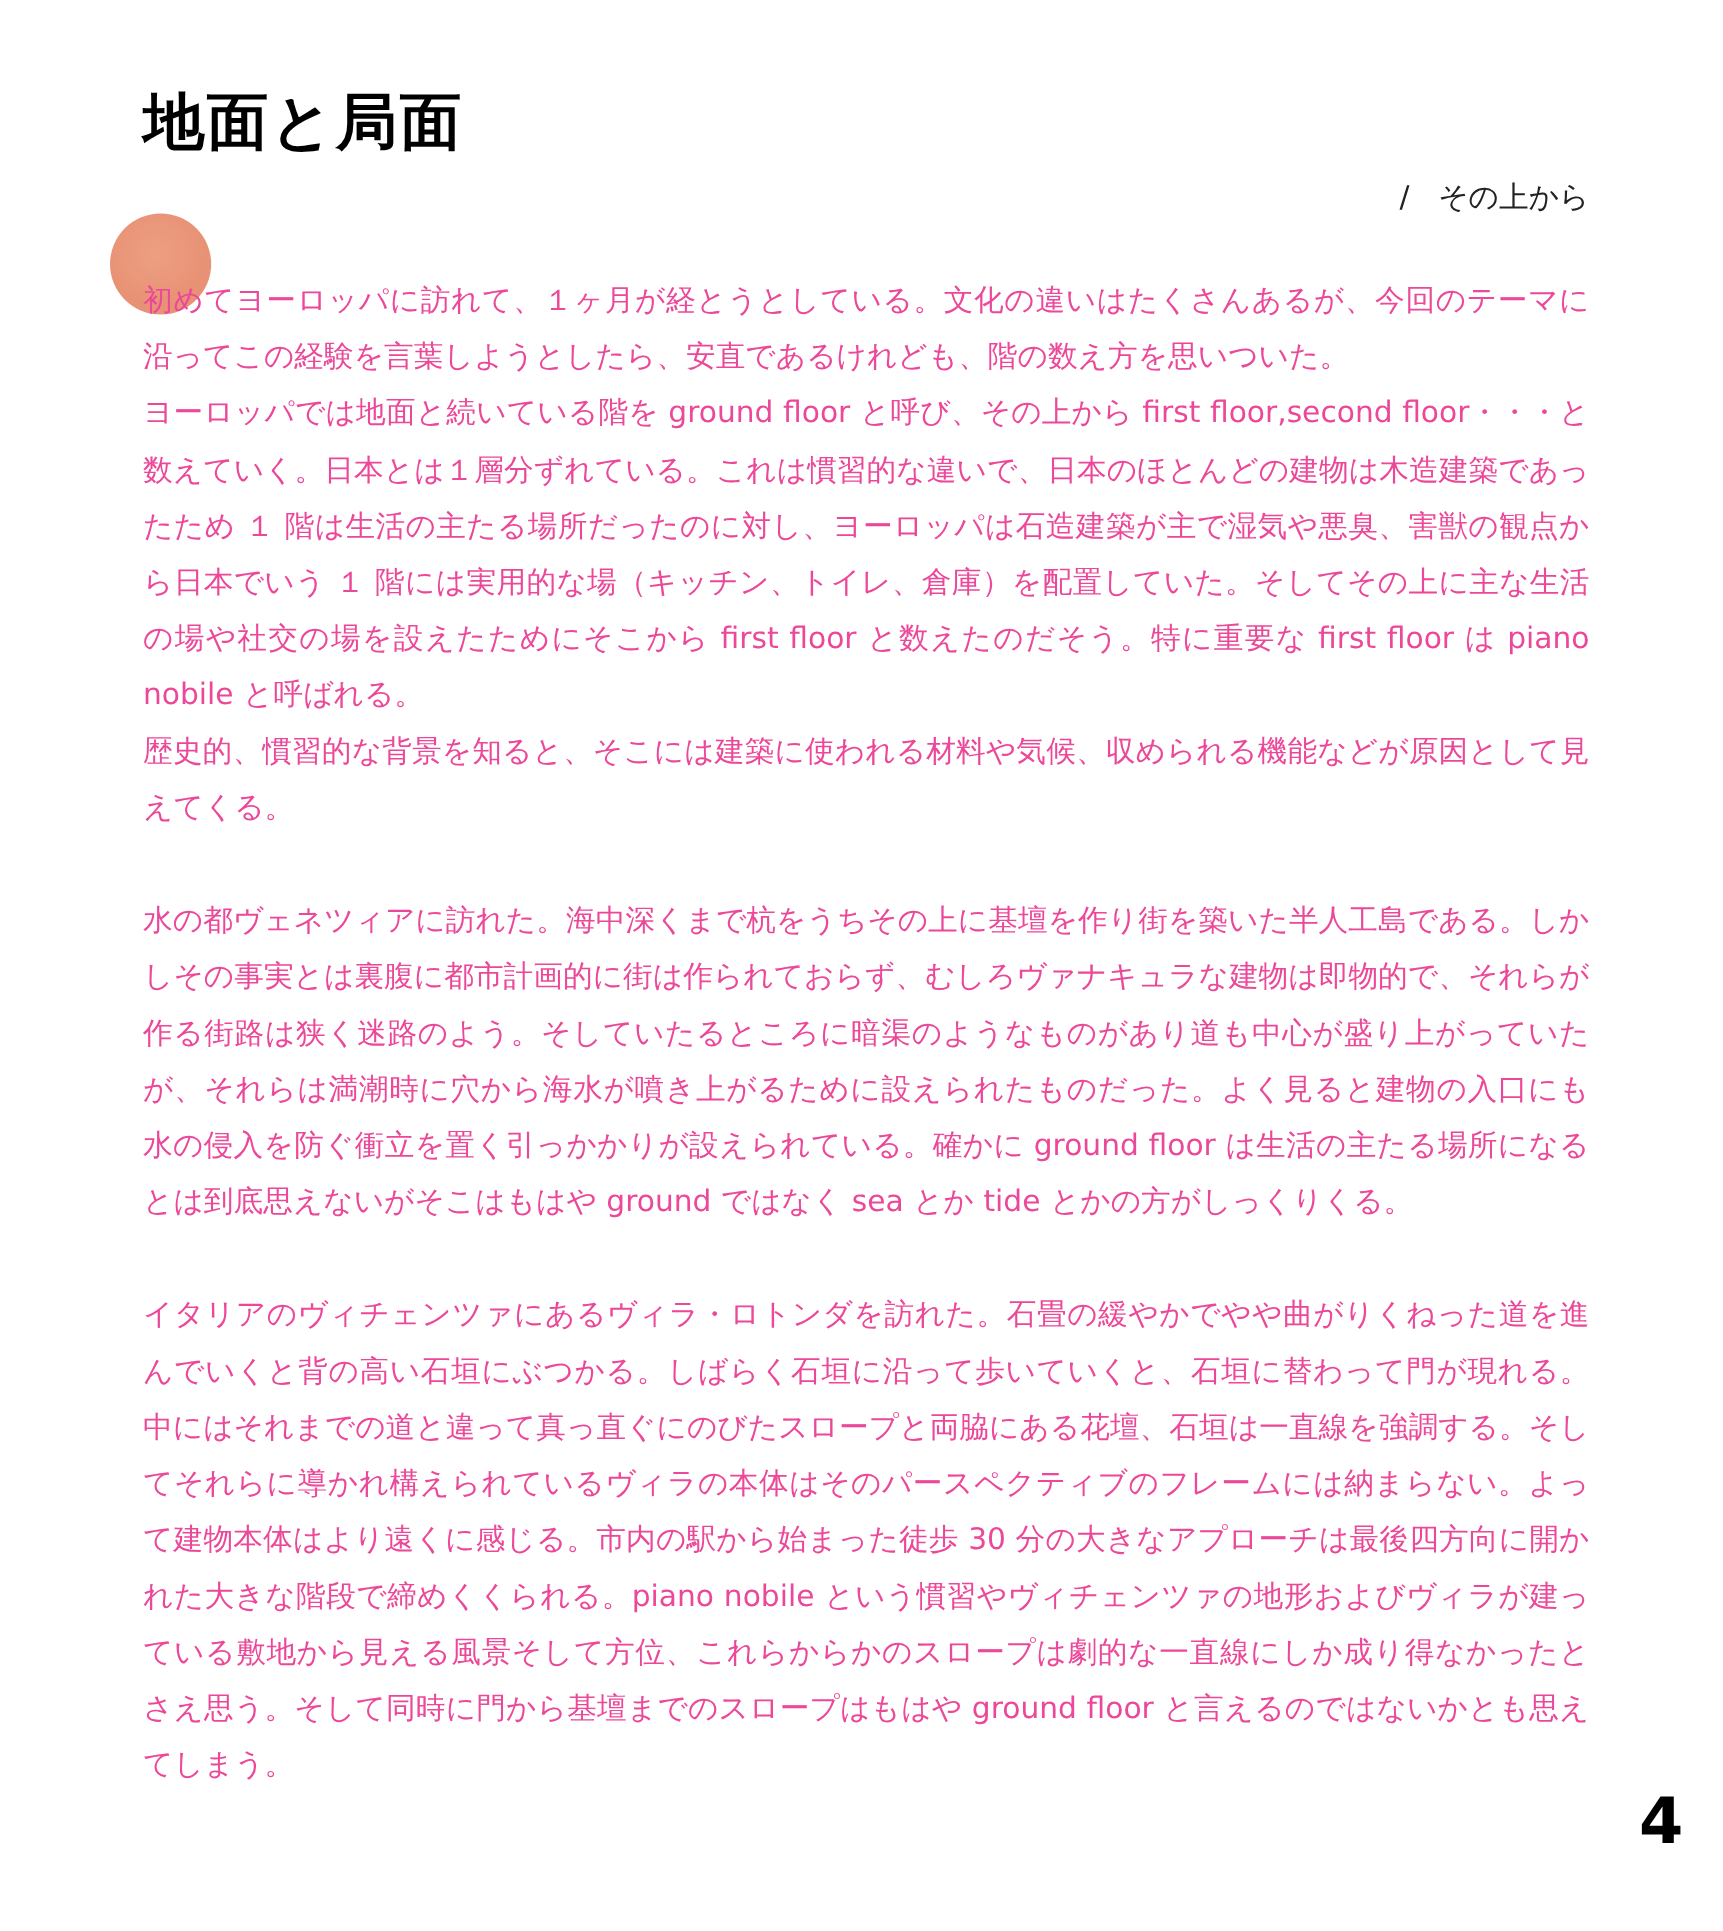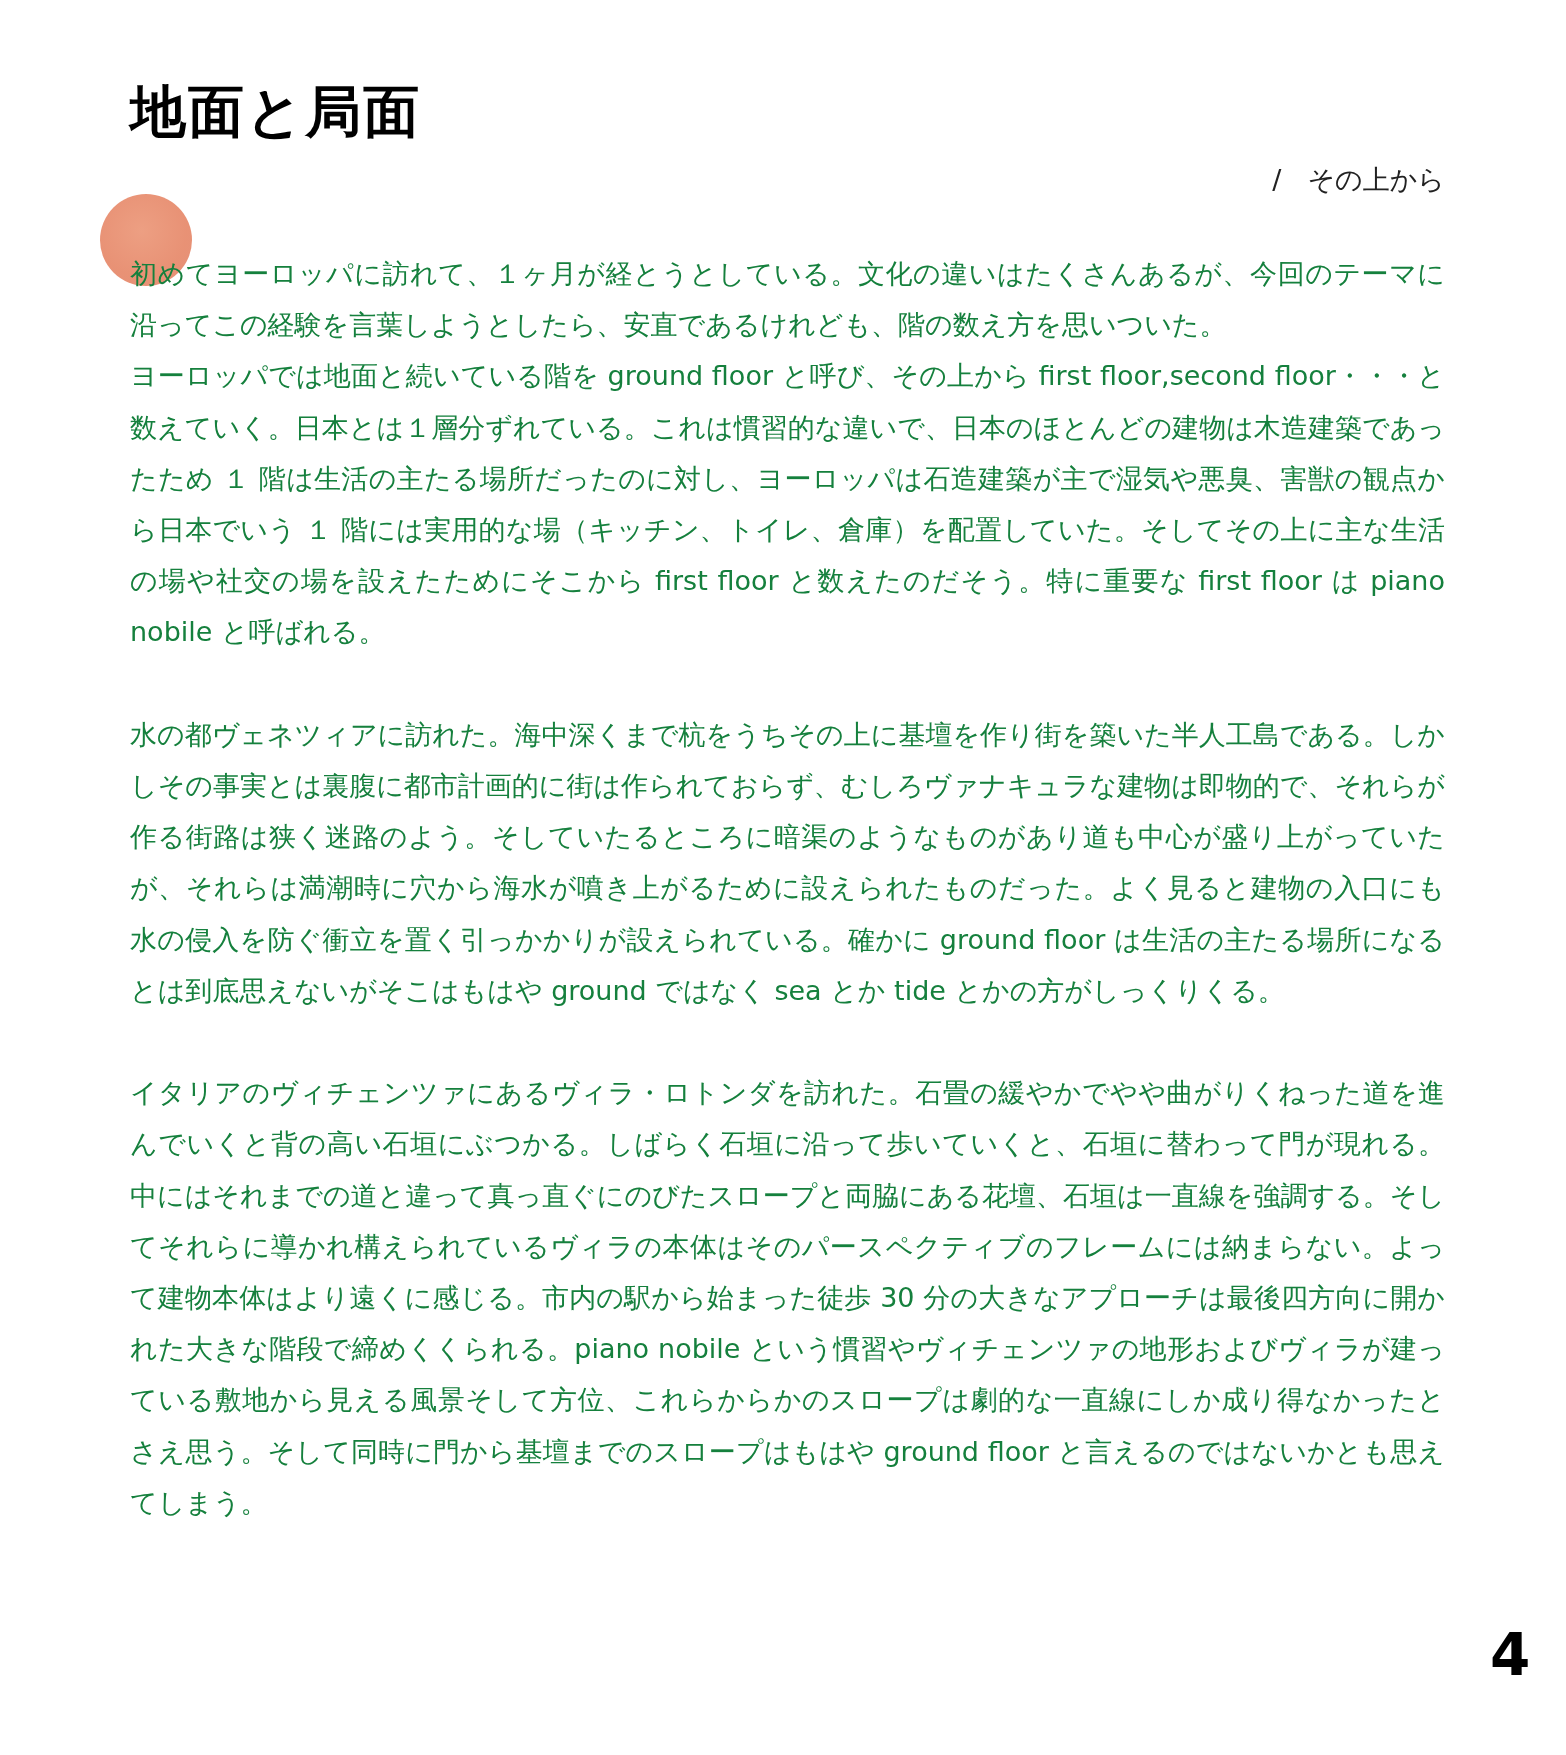--- a/index.html
+++ b/index.html
@@ -18,21 +18,21 @@
       font-size: 56px; font-weight: bold; letter-spacing: 2px; color: #000;
       margin: 0; line-height: 56px;
     }
     .author {
       position: absolute; right: 121px; top: 160px;
       font-size: 27px; color: #222; line-height: 40px;
     }
     .author .slash { margin-right: 26px; }
     .body {
       position: absolute; left: 130px; top: 248px; width: 1315px;
-      font-size: 27px; line-height: 51.2px; color: #15803d;
+      font-size: 27px; line-height: 51.2px; color: #ec4899;
       text-align: justify; text-justify: inter-character;
     }
     .body p { margin: 0; }
     .body .spacer { height: 51.2px; }
     .page-number {
       position: absolute; left: 1490px; top: 1620px;
       font-size: 58px; font-weight: bold; color: #000; line-height: 70px;
     }
   </style>
 </head>
@@ -42,19 +42,20 @@
 
 <h1 class="title">地面と局面</h1>
 
 <div class="author">
   <span class="slash">/</span><span>その上から</span>
 </div>
 
 <div class="body">
   <p>初めてヨーロッパに訪れて、１ヶ月が経とうとしている。文化の違いはたくさんあるが、今回のテーマに沿ってこの経験を言葉しようとしたら、安直であるけれども、階の数え方を思いついた。</p>
   <p>ヨーロッパでは地面と続いている階を ground floor と呼び、その上から first floor,second floor・・・と数えていく。日本とは１層分ずれている。これは慣習的な違いで、日本のほとんどの建物は木造建築であったため １ 階は生活の主たる場所だったのに対し、ヨーロッパは石造建築が主で湿気や悪臭、害獣の観点から日本でいう １ 階には実用的な場（キッチン、トイレ、倉庫）を配置していた。そしてその上に主な生活の場や社交の場を設えたためにそこから first floor と数えたのだそう。特に重要な first floor は piano nobile と呼ばれる。</p>
+  <p>歴史的、慣習的な背景を知ると、そこには建築に使われる材料や気候、収められる機能などが原因として見えてくる。</p>
   <div class="spacer"></div>
   <p>水の都ヴェネツィアに訪れた。海中深くまで杭をうちその上に基壇を作り街を築いた半人工島である。しかしその事実とは裏腹に都市計画的に街は作られておらず、むしろヴァナキュラな建物は即物的で、それらが作る街路は狭く迷路のよう。そしていたるところに暗渠のようなものがあり道も中心が盛り上がっていたが、それらは満潮時に穴から海水が噴き上がるために設えられたものだった。よく見ると建物の入口にも水の侵入を防ぐ衝立を置く引っかかりが設えられている。確かに ground floor は生活の主たる場所になるとは到底思えないがそこはもはや ground ではなく sea とか tide とかの方がしっくりくる。</p>
   <div class="spacer"></div>
   <p>イタリアのヴィチェンツァにあるヴィラ・ロトンダを訪れた。石畳の緩やかでやや曲がりくねった道を進んでいくと背の高い石垣にぶつかる。しばらく石垣に沿って歩いていくと、石垣に替わって門が現れる。中にはそれまでの道と違って真っ直ぐにのびたスロープと両脇にある花壇、石垣は一直線を強調する。そしてそれらに導かれ構えられているヴィラの本体はそのパースペクティブのフレームには納まらない。よって建物本体はより遠くに感じる。市内の駅から始まった徒歩 30 分の大きなアプローチは最後四方向に開かれた大きな階段で締めくくられる。piano nobile という慣習やヴィチェンツァの地形およびヴィラが建っている敷地から見える風景そして方位、これらからかのスロープは劇的な一直線にしか成り得なかったとさえ思う。そして同時に門から基壇までのスロープはもはや ground floor と言えるのではないかとも思えてしまう。</p>
 </div>
 
 <div class="page-number">4</div>
 
 </body></html>

